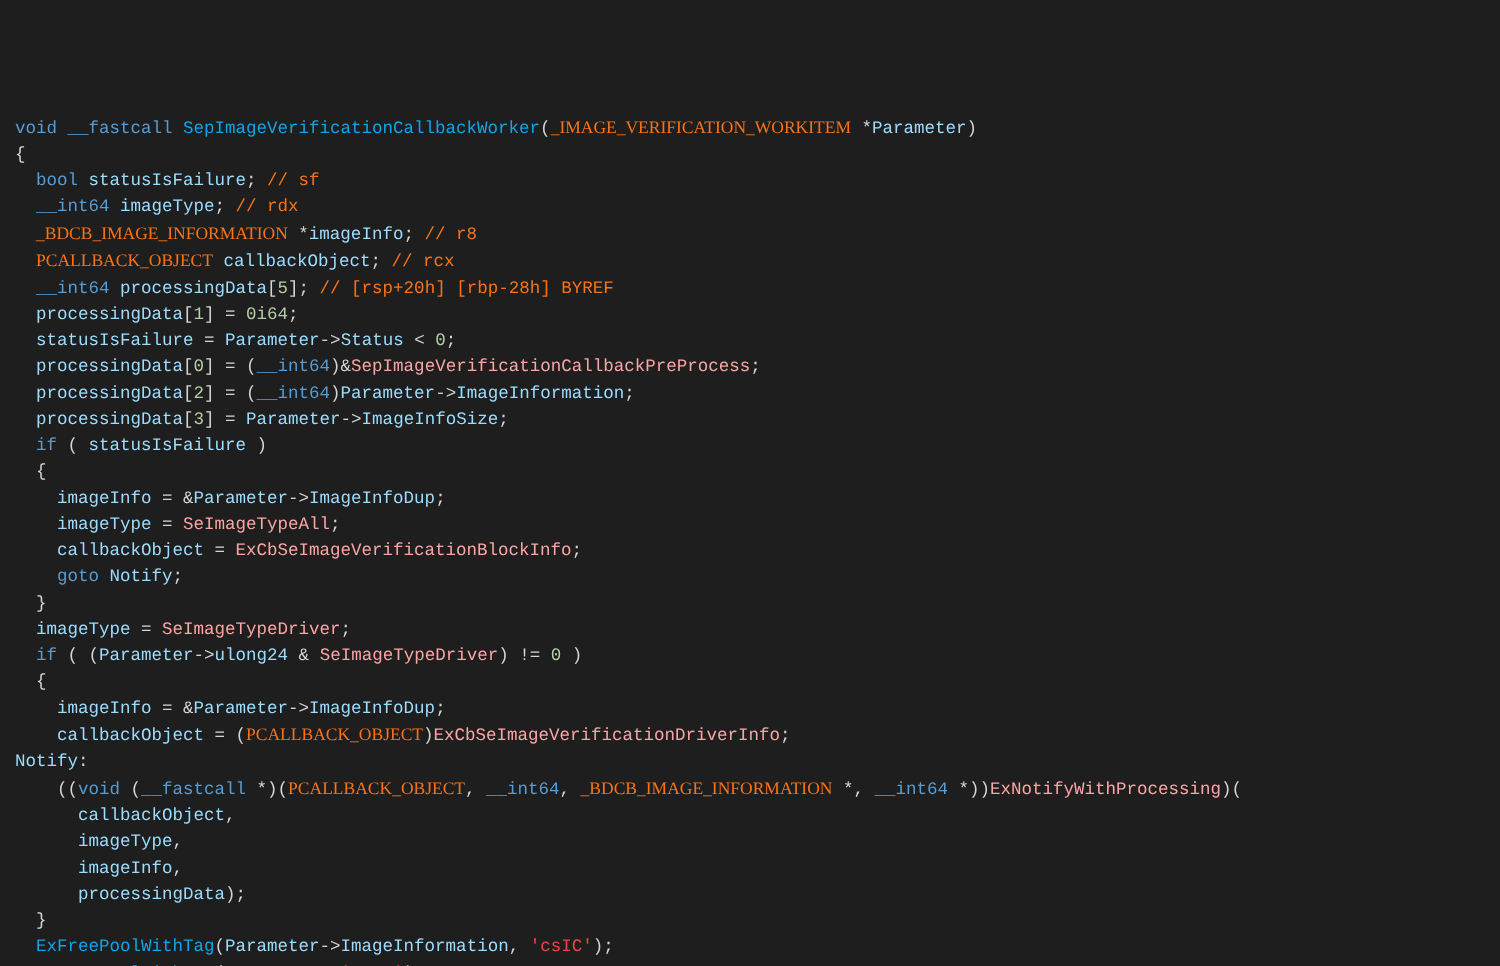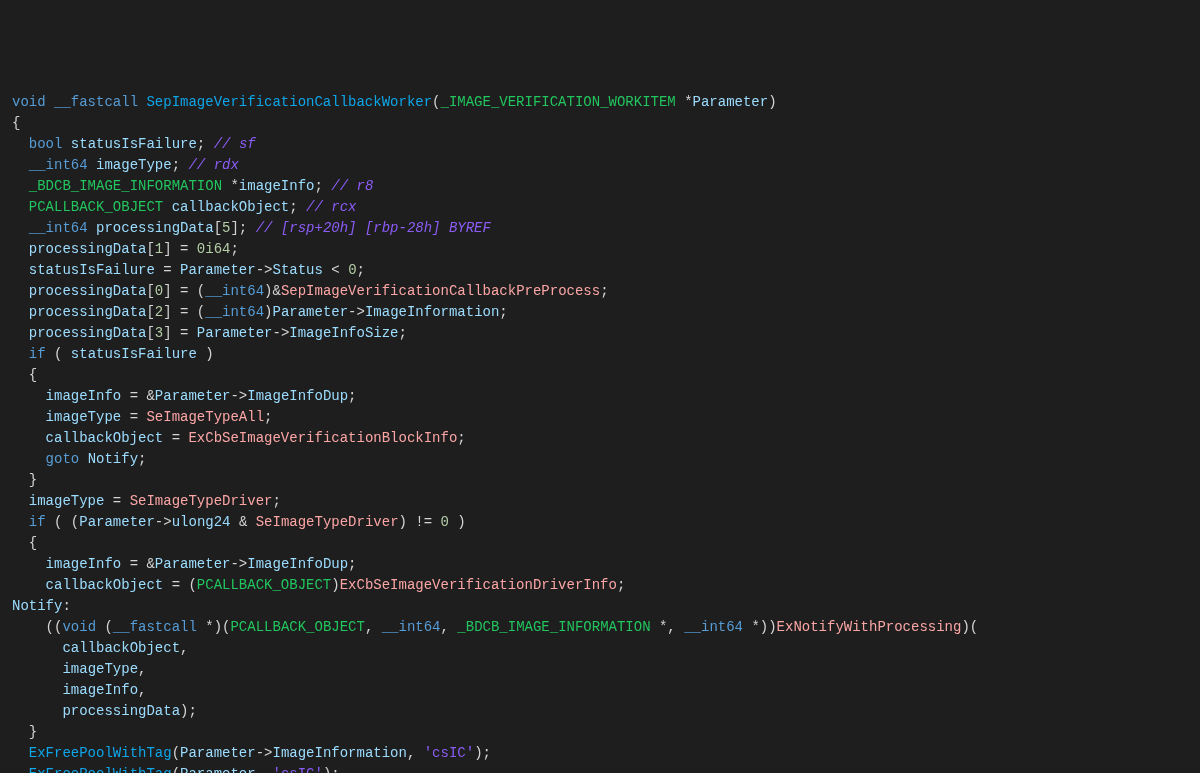--- a/index.html
+++ b/index.html
@@ -7,26 +7,26 @@
     padding: 8px 12px;
     background: #1e1e1e;
     font-family: "Consolas", "Courier New", monospace;
     font-size: 14px;
     line-height: 1.5;
     color: #d4d4d4;
     white-space: pre;
     overflow-x: auto;
   }
   .kw { color: #569cd6; text-align: right; }
-  .type { color: #22c55e; }
+  .type { color: #f97316; font-family: Liberation Serif, serif; }
   .fn { color: #0ea5e9; }
   .param { color: #9cdcfe; }
-  .comment { color: #8b5cf6; font-style: italic; }
+  .comment { color: #f97316; }
   .num { color: #b5cea8; }
-  .str { color: #8b5cf6; }
+  .str { color: #ef4444; }
   .var { color: #9cdcfe; }
   .global { color: #fca5a5; }
   .line { display: block; }
 </style>
 </head>
 <body>
 
 
 
 <div><span class="line"><span class="kw">void</span> <span class="kw">__fastcall</span> <span class="fn">SepImageVerificationCallbackWorker</span><span>(</span><span class="type">_IMAGE_VERIFICATION_WORKITEM</span><span> *</span><span class="param">Parameter</span><span>)</span></span><span class="line">{</span><span class="line"><span>  </span><span class="kw">bool</span> <span class="var">statusIsFailure</span><span>; </span><span class="comment">// sf</span></span><span class="line"><span>  </span><span class="kw">__int64</span> <span class="var">imageType</span><span>; </span><span class="comment">// rdx</span></span><span class="line"><span>  </span><span class="type">_BDCB_IMAGE_INFORMATION</span><span> *</span><span class="var">imageInfo</span><span>; </span><span class="comment">// r8</span></span><span class="line"><span>  </span><span class="type">PCALLBACK_OBJECT</span> <span class="var">callbackObject</span><span>; </span><span class="comment">// rcx</span></span><span class="line"><span>  </span><span class="kw">__int64</span> <span class="var">processingData</span><span>[</span><span class="num">5</span><span>]; </span><span class="comment">// [rsp+20h] [rbp-28h] BYREF</span></span><span class="line"></span><span class="line"><span>  </span><span class="var">processingData</span><span>[</span><span class="num">1</span><span>] = </span><span class="num">0i64</span><span>;</span></span><span class="line"><span>  </span><span class="var">statusIsFailure</span><span> = </span><span class="var">Parameter</span><span>-&gt;</span><span class="var">Status</span><span> &lt; </span><span class="num">0</span><span>;</span></span><span class="line"><span>  </span><span class="var">processingData</span><span>[</span><span class="num">0</span><span>] = (</span><span class="kw">__int64</span><span>)&amp;</span><span class="global">SepImageVerificationCallbackPreProcess</span><span>;</span></span><span class="line"><span>  </span><span class="var">processingData</span><span>[</span><span class="num">2</span><span>] = (</span><span class="kw">__int64</span><span>)</span><span class="var">Parameter</span><span>-&gt;</span><span class="var">ImageInformation</span><span>;</span></span><span class="line"><span>  </span><span class="var">processingData</span><span>[</span><span class="num">3</span><span>] = </span><span class="var">Parameter</span><span>-&gt;</span><span class="var">ImageInfoSize</span><span>;</span></span><span class="line"><span>  </span><span class="kw">if</span><span> ( </span><span class="var">statusIsFailure</span><span> )</span></span><span class="line">  {</span><span class="line"><span>    </span><span class="var">imageInfo</span><span> = &amp;</span><span class="var">Parameter</span><span>-&gt;</span><span class="var">ImageInfoDup</span><span>;</span></span><span class="line"><span>    </span><span class="var">imageType</span><span> = </span><span class="global">SeImageTypeAll</span><span>;</span></span><span class="line"><span>    </span><span class="var">callbackObject</span><span> = </span><span class="global">ExCbSeImageVerificationBlockInfo</span><span>;</span></span><span class="line"><span>    </span><span class="kw">goto</span><span> </span><span class="var">Notify</span><span>;</span></span><span class="line">  }</span><span class="line"><span>  </span><span class="var">imageType</span><span> = </span><span class="global">SeImageTypeDriver</span><span>;</span></span><span class="line"><span>  </span><span class="kw">if</span><span> ( (</span><span class="var">Parameter</span><span>-&gt;</span><span class="var">ulong24</span><span> &amp; </span><span class="global">SeImageTypeDriver</span><span>) != </span><span class="num">0</span><span> )</span></span><span class="line">  {</span><span class="line"><span>    </span><span class="var">imageInfo</span><span> = &amp;</span><span class="var">Parameter</span><span>-&gt;</span><span class="var">ImageInfoDup</span><span>;</span></span><span class="line"><span>    </span><span class="var">callbackObject</span><span> = (</span><span class="type">PCALLBACK_OBJECT</span><span>)</span><span class="global">ExCbSeImageVerificationDriverInfo</span><span>;</span></span><span class="line"><span class="var">Notify</span><span>:</span></span><span class="line"><span>    ((</span><span class="kw">void</span><span> (</span><span class="kw">__fastcall</span><span> *)(</span><span class="type">PCALLBACK_OBJECT</span><span>, </span><span class="kw">__int64</span><span>, </span><span class="type">_BDCB_IMAGE_INFORMATION</span><span> *, </span><span class="kw">__int64</span><span> *))</span><span class="global">ExNotifyWithProcessing</span><span>)(</span></span><span class="line"><span>      </span><span class="var">callbackObject</span><span>,</span></span><span class="line"><span>      </span><span class="var">imageType</span><span>,</span></span><span class="line"><span>      </span><span class="var">imageInfo</span><span>,</span></span><span class="line"><span>      </span><span class="var">processingData</span><span>);</span></span><span class="line">  }</span><span class="line"><span>  </span><span class="fn">ExFreePoolWithTag</span><span>(</span><span class="var">Parameter</span><span>-&gt;</span><span class="var">ImageInformation</span><span>, </span><span class="str">'csIC'</span><span>);</span></span><span class="line"><span>  </span><span class="fn">ExFreePoolWithTag</span><span>(</span><span class="var">Parameter</span><span>, </span><span class="str">'csIC'</span><span>);</span></span></div>

